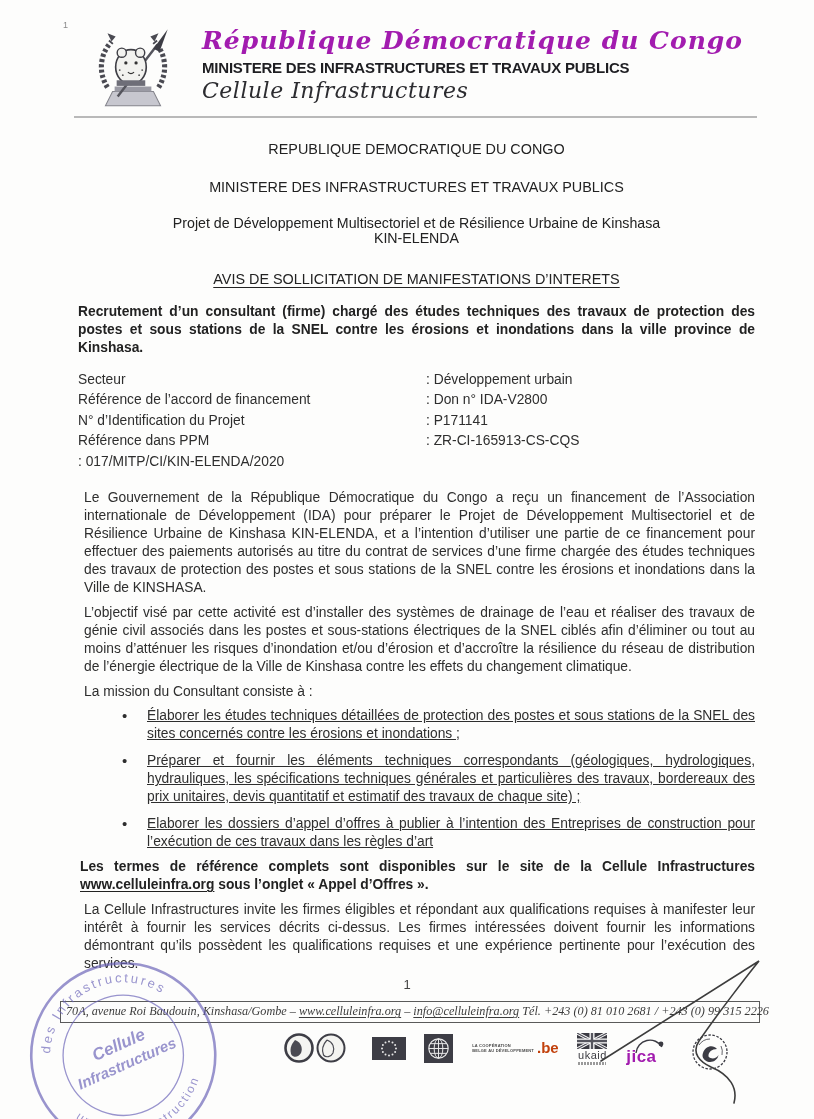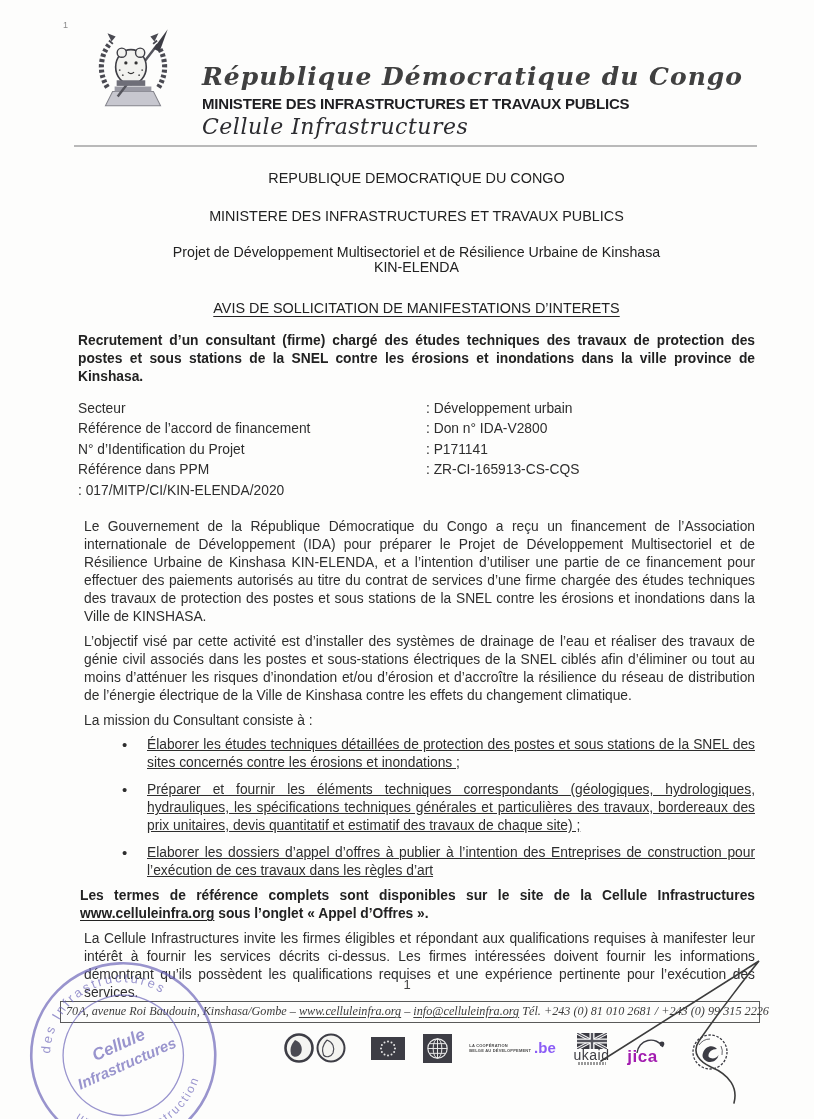--- a/index.html
+++ b/index.html
@@ -7,21 +7,21 @@
     position:relative;width:814px;height:1119px;margin:0 auto;
     background:#fdfdfc;overflow:hidden;
     font-family:"Liberation Sans",sans-serif;color:#2e2e2e;
   }
   
   .letterhead{display:flex;align-items:flex-start;padding:24px 59px 0 84px;}
   .emblem{flex:0 0 auto;width:98px;height:86px;}
   .lh-text{margin-left:20px;padding-top:2px;}
   .lh-country{
     font-family:"DejaVu Serif",serif;font-style:italic;font-weight:bold;
-    font-size:25px;color:#404040;letter-spacing:1px;line-height:30px;margin-top:36px;
+    font-size:25px;color:#a21caf;letter-spacing:1px;line-height:30px;
   }
   .lh-ministry{font-size:15px;font-weight:bold;color:#1e1e22;letter-spacing:-0.2px;margin-top:3px;}
   .lh-unit{
     font-family:"DejaVu Serif",serif;font-style:italic;font-size:22px;
     color:#2c2c30;margin-top:2px;letter-spacing:0.5px;
   }
   .lh-rule{margin:6px 57px 0 74px;border-bottom:2px solid #b9b9b9;}
   .corner-mark{position:absolute;left:63px;top:20px;font-size:9px;color:#8a8a8a;}
   
   .content{padding:0 59px 0 78px;font-size:13.8px;line-height:18px;}
@@ -50,23 +50,23 @@
     font-family:"Liberation Serif",serif;font-style:italic;
     font-size:12.2px;color:#3c3c3c;white-space:nowrap;z-index:2;
   }
   .partners{
     position:absolute;left:283px;top:1031px;width:448px;height:52px;
     display:flex;justify-content:space-between;align-items:flex-start;z-index:2;
   }
   .partner{flex:0 0 auto;}
   .partner-be{display:flex;align-items:center;margin-top:8px;}
   .be-lines{font-size:4px;line-height:5px;font-weight:bold;color:#4a4a4a;letter-spacing:.2px;}
-  .be-mark{font-size:15px;font-weight:bold;color:#8b5cf6;margin-left:3px;}
+  .be-mark{font-size:15px;font-weight:bold;color:#c2410c;margin-left:3px;}
   .partner-ukaid{display:flex;flex-direction:column;align-items:center;margin-top:2px;}
-  .ukaid-word{font-size:14px;color:#3c3c42;letter-spacing:.5px;line-height:12px;}
+  .ukaid-word{font-size:11px;color:#3c3c42;letter-spacing:.5px;line-height:12px;}
   .ukaid-bar{width:28px;height:3px;margin-top:1px;background:repeating-linear-gradient(90deg,#9a9a9a 0 2px,#fff 2px 3px);}
   .partner-jica{position:relative;width:44px;height:32px;margin-top:6px;}
   .jica-word{position:absolute;left:0;bottom:2px;font-size:17px;font-weight:bold;color:#a21caf;letter-spacing:.5px;}
   .jica-arc{position:absolute;left:8px;top:0;}
   
   .stamp{position:absolute;left:-8px;top:928px;z-index:5;opacity:.68;}
   .signature{position:absolute;left:553px;top:903px;z-index:6;}
 </style>
 </head>
 <body>

